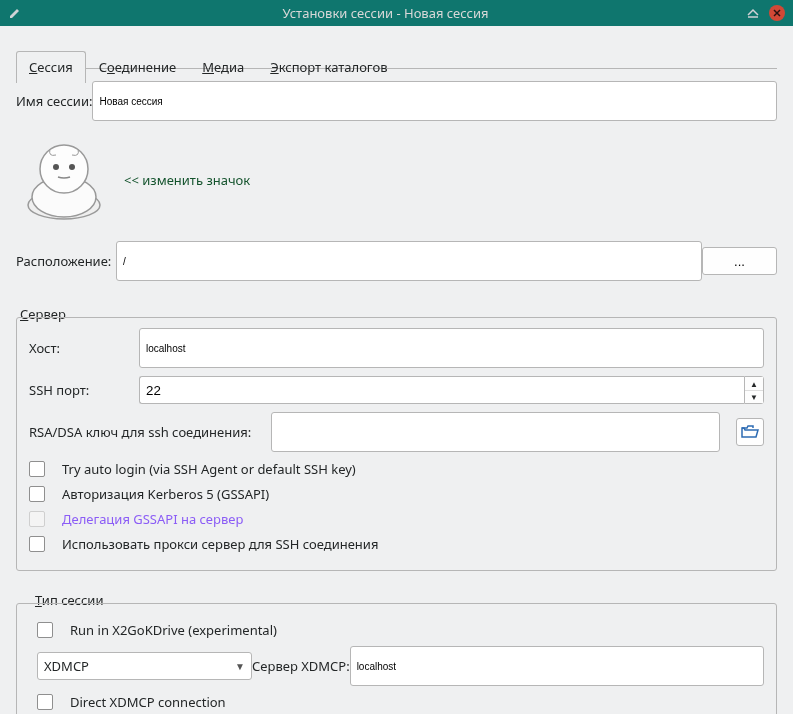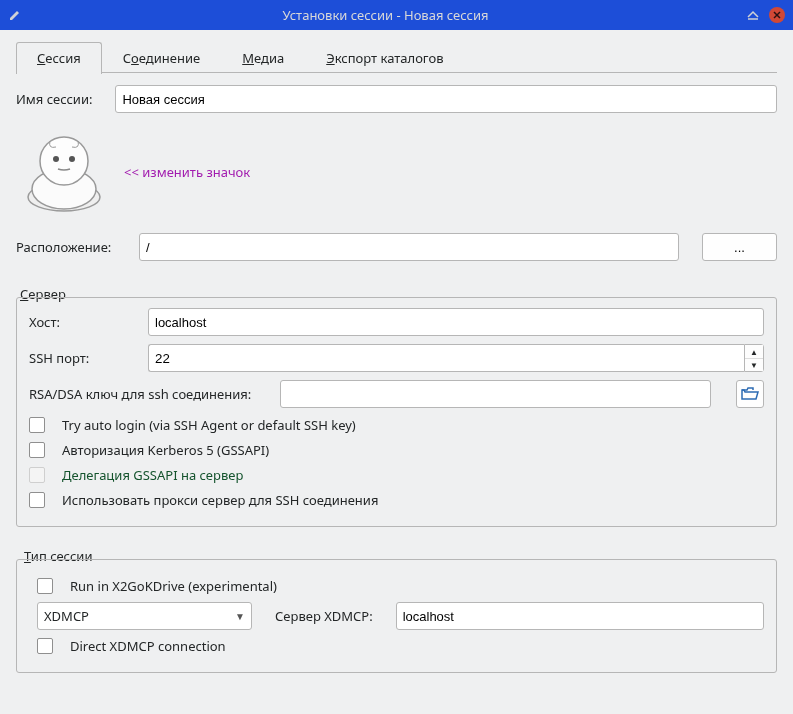--- a/index.html
+++ b/index.html
@@ -12,21 +12,21 @@
 }
 .window {
   width: 793px;
   height: 714px;
   background: #eff0f1;
   display: flex;
   flex-direction: column;
 }
 .titlebar {
   height: 30px;
-  background: #1d4ed8;
+  background: #0f766e;
   color: #d8d8d8;
   display: flex;
   align-items: center;
   padding: 4px 8px;
   font-size: 13px;
 }
 .titlebar-icon {
   width: 14px; height: 14px; margin-right: 4px;
   display:flex; align-items:center; justify-content:center;
 }
@@ -43,84 +43,84 @@
   padding: 10px 16px 12px 16px;
   display:flex;
   flex-direction:column;
 }
 .tabs {
   display:flex;
   border-bottom:1px solid #b6b6b6;
   margin-bottom:12px;
 }
 .tab {
-  padding:6px 20px 7px;
+  padding:6px 12px 7px;
   border:1px solid transparent;
   border-bottom:none;
   position:relative;
-  top:2px;
+  top:15px;
   cursor:pointer;
   background:transparent;
 }
 .tab.active {
   background:#eff0f1;
   border-color:#b6b6b6;
   border-top-left-radius:3px;
   border-top-right-radius:3px;
 }
 .mnemonic { text-decoration: underline; }
 
-.row { display:flex; align-items:center; gap:23px; margin-bottom:10px; }
+.row { display:flex; align-items:center; gap:0; margin-bottom:10px; }
 .row label.fld-label { white-space:nowrap; }
 input[type="text"].textfield, .textfield {
   flex:1;
-  height:28px;
+  height:40px;
   border:1px solid #b6b6b6;
   border-radius:3px;
   background:#fff;
   padding:0 6px;
-  font-size:13px;
+  font-size:10px;
 }
 .small-input { width:200px; flex:0 0 auto; }
 .icon-area {
   display:flex; align-items:center; gap:12px; margin:6px 0 18px 0;
 }
 .session-icon {
   width:96px; height:86px; display:flex; align-items:center; justify-content:center;
 }
-.change-link { color:#a21caf; cursor:pointer; }
+.change-link { color:#14532d; cursor:pointer; }
 
 .btn {
   height:28px; padding:0 12px; border:1px solid #b6b6b6; border-radius:3px;
   background:#fefefe; cursor:pointer; font-size:13px;
 }
 .ellipsis-btn { width:75px; display:flex; align-items:center; justify-content:center; }
 
 .group {
   border:1px solid #b6b6b6; border-radius:3px;
   padding:10px 12px 10px 12px;
   margin-top:4px; margin-bottom:10px;
   position:relative;
 }
 .group-label {
   position:absolute; top:-9px; left:-3px; background:#eff0f1; padding:0 4px;margin-top:19px;
 }
-.form-grid { display:flex; align-items:center; gap:25px; margin-bottom:8px; }
+.form-grid { display:flex; align-items:center; gap:16px; margin-bottom:8px; }
 .form-grid .lbl { width:94px; }
 .form-grid.wide-lbl .lbl { width:auto; margin-right:4px; }
 .spin-wrap { position:relative; flex:1; display:flex; }
 .spin-wrap input { flex:1; height:28px; border:1px solid #b6b6b6; border-radius:3px 0 0 3px; border-right:none; padding:12px 6px; }
 .spin-btns { width:20px; display:flex; flex-direction:column; border:1px solid #b6b6b6; border-radius:0 3px 3px 0; }
 .spin-btn { flex:1; background:#fdfdfd; display:flex; align-items:center; justify-content:center; font-size:8px; cursor:pointer; }
 .spin-btn:first-child { border-bottom:1px solid #ddd; }
 
 .check-row { display:flex; align-items:center; gap:17px; margin:7px 0; }
 .check { width:16px; height:16px; border:1px solid #8f8f8f; border-radius:2px; background:#fff; cursor:pointer; flex-shrink:0; }
 .check.disabled { border-color:#cfcfcf; background:#f4f4f4; cursor:default; }
-.disabled-text { color:#14532d; }
+.disabled-text { color:#8b5cf6; }
 
 .folder-btn {
   width:28px; height:28px; border:1px solid #b6b6b6; border-radius:3px; background:#fefefe;
   display:flex; align-items:center; justify-content:center; cursor:pointer;
 }
 
 .combo {
   width:215px; height:28px; border:1px solid #b6b6b6; border-radius:3px;
   background:#fff; display:flex; align-items:center; padding:0 6px; cursor:pointer;
   justify-content:space-between;
@@ -238,21 +238,21 @@
         <div class="check disabled"></div>
         <span class="disabled-text">Делегация GSSAPI на сервер</span>
       </div>
       <div class="check-row">
         <div class="check"></div>
         <span>Использовать прокси сервер для SSH соединения</span>
       </div>
     </div>
 
     <div style="position:relative; margin-top:2px;">
-      <span class="group-label" style="position:relative; top:8px; left:4px; background:#eff0f1;">
+      <span class="group-label" style="position:relative; top:8px; left:15px; background:#eff0f1;">
         <span class="mnemonic">Т</span><span>ип сессии</span>
       </span>
     </div>
     <div class="group" style="margin-top:2px; padding-left:20px;">
       <div class="check-row">
         <div class="check"></div>
         <span>Run in X2GoKDrive (experimental)</span>
       </div>
       <div class="row" style="margin:6px 0;">
         <div class="combo">

